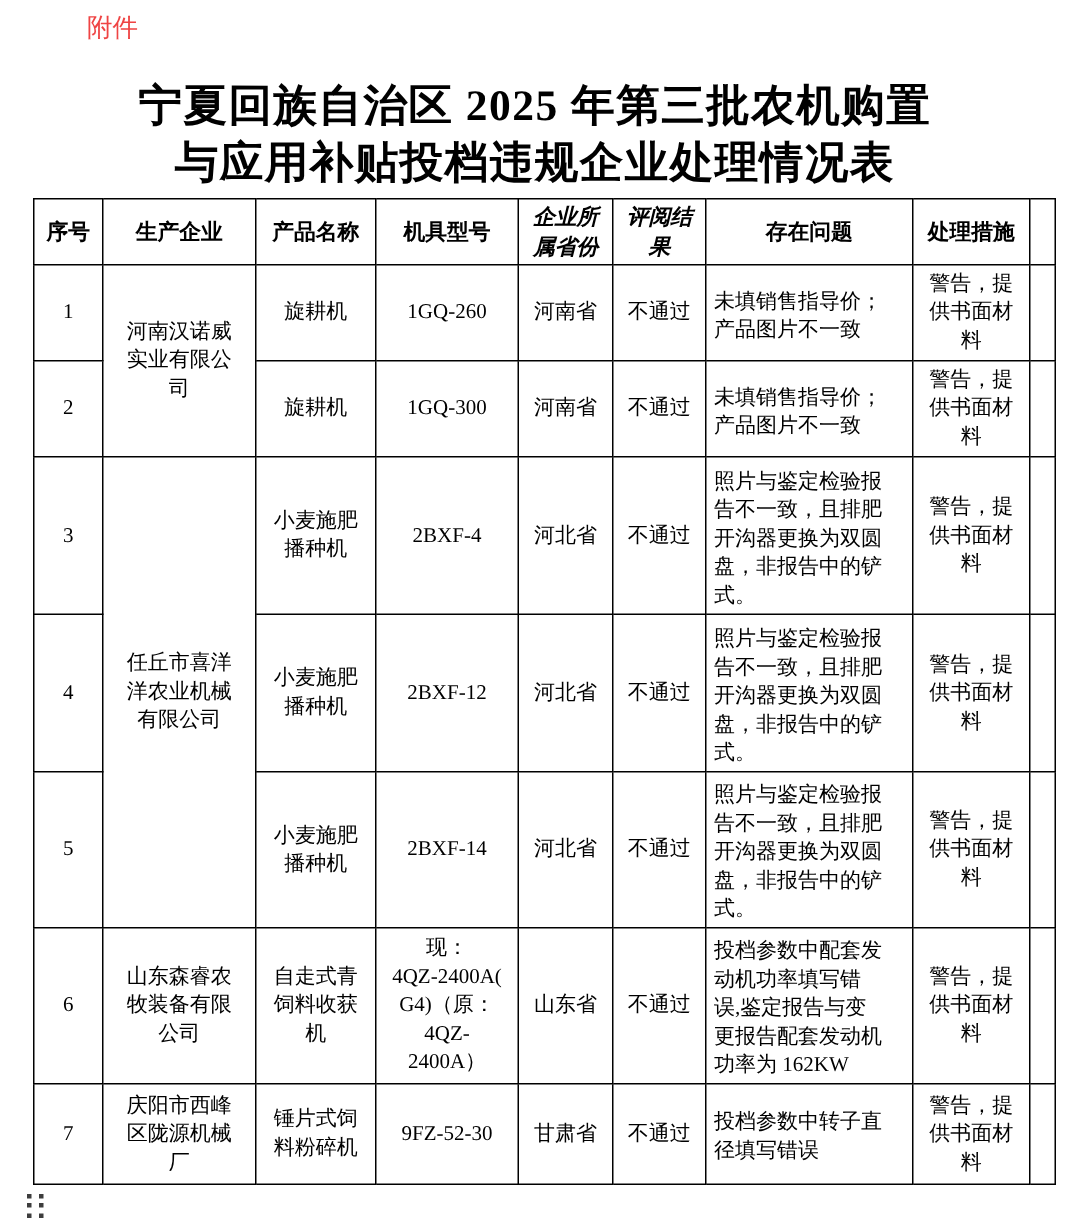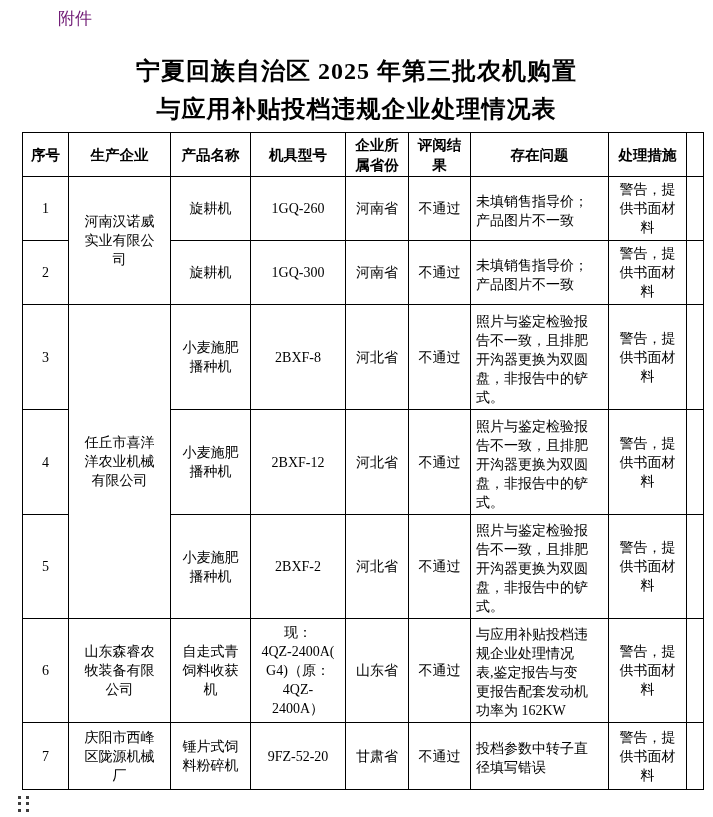--- a/index.html
+++ b/index.html
@@ -6,26 +6,26 @@
   body {
     width:713px; height:817px;
     background:#ffffff;
     color:#000;
     font-family:"Liberation Serif","DejaVu Serif",serif;
     position:relative;
     overflow:hidden;
   }
   .attachment {
     position:absolute; left:58px; top:7px;
-    font-size:17px; color:#701a75;
+    font-size:17px; color:#ef4444;
   }
   .doc-title {
     position:absolute; top:52px; left:0; width:100%;
     text-align:center; font-weight:bold;
-    font-size:24px; line-height:38px; letter-spacing:1px;
+    font-size:29px; line-height:38px; letter-spacing:1px;
   }
   table.report {
     position:absolute; left:22px; top:132px;
     width:681px; border-collapse:collapse; table-layout:fixed;
   }
   .report td, .report th {
     border:1px solid #000;
     vertical-align:middle;
     text-align:center;
     font-size:14px; line-height:19px;
@@ -34,21 +34,21 @@
     overflow:hidden;
     word-break:normal;
   }
   .report th { font-size:14.5px; line-height:20px; font-weight:bold; }
   tr.rh { height:44px; }
   tr.r1, tr.r2 { height:64px; }
   tr.r3, tr.r4 { height:105px; }
   tr.r5 { height:103px; }
   tr.r6 { height:100px; }
   tr.r7 { height:67px; }
-  th.h-province, th.h-result { padding:0 8px; }
+  th.h-province, th.h-result { padding:0 8px;font-style:italic; }
   td.c-company { padding:0 12px; }
   td.c-product { padding:0 8px; }
   td.c-model   { padding:0 7px; white-space:pre-line; }
   td.c-problem { text-align:left; padding:6px 19px 2px 5px; }
   td.c-measure { padding:0 8px; }
   td.c-edge    { padding:0; }
   .corner-dots {
     position:absolute; left:18px; top:796px;
     width:13px; height:17px;
     display:grid; grid-template-columns:repeat(2,1fr); gap:2px 3px;
@@ -107,66 +107,66 @@
     <td class="c-province">河南省</td>
     <td class="c-result">不通过</td>
     <td class="c-problem">未填销售指导价；产品图片不一致</td>
     <td class="c-measure">警告，提供书面材料</td>
     <td class="c-edge"></td>
   </tr>
   <tr class="r3">
     <td class="c-no">3</td>
     <td class="c-company" rowspan="3">任丘市喜洋洋农业机械有限公司</td>
     <td class="c-product">小麦施肥播种机</td>
-    <td class="c-model">2BXF-8</td>
+    <td class="c-model">2BXF-4</td>
     <td class="c-province">河北省</td>
     <td class="c-result">不通过</td>
     <td class="c-problem">照片与鉴定检验报告不一致，且排肥开沟器更换为双圆盘，非报告中的铲式。</td>
     <td class="c-measure">警告，提供书面材料</td>
     <td class="c-edge"></td>
   </tr>
   <tr class="r4">
     <td class="c-no">4</td>
     <td class="c-product">小麦施肥播种机</td>
     <td class="c-model">2BXF-12</td>
     <td class="c-province">河北省</td>
     <td class="c-result">不通过</td>
     <td class="c-problem">照片与鉴定检验报告不一致，且排肥开沟器更换为双圆盘，非报告中的铲式。</td>
     <td class="c-measure">警告，提供书面材料</td>
     <td class="c-edge"></td>
   </tr>
   <tr class="r5">
     <td class="c-no">5</td>
     <td class="c-product">小麦施肥播种机</td>
-    <td class="c-model">2BXF-2</td>
+    <td class="c-model">2BXF-14</td>
     <td class="c-province">河北省</td>
     <td class="c-result">不通过</td>
     <td class="c-problem">照片与鉴定检验报告不一致，且排肥开沟器更换为双圆盘，非报告中的铲式。</td>
     <td class="c-measure">警告，提供书面材料</td>
     <td class="c-edge"></td>
   </tr>
   <tr class="r6">
     <td class="c-no">6</td>
     <td class="c-company">山东森睿农牧装备有限公司</td>
     <td class="c-product">自走式青饲料收获机</td>
     <td class="c-model">现：
 4QZ-2400A(
 G4)（原：
 4QZ-2400A）</td>
     <td class="c-province">山东省</td>
     <td class="c-result">不通过</td>
-    <td class="c-problem">与应用补贴投档违规企业处理情况表,鉴定报告与变更报告配套发动机功率为 162KW</td>
+    <td class="c-problem">投档参数中配套发动机功率填写错误,鉴定报告与变更报告配套发动机功率为 162KW</td>
     <td class="c-measure">警告，提供书面材料</td>
     <td class="c-edge"></td>
   </tr>
   <tr class="r7">
     <td class="c-no">7</td>
     <td class="c-company">庆阳市西峰区陇源机械厂</td>
     <td class="c-product">锤片式饲料粉碎机</td>
-    <td class="c-model">9FZ-52-20</td>
+    <td class="c-model">9FZ-52-30</td>
     <td class="c-province">甘肃省</td>
     <td class="c-result">不通过</td>
     <td class="c-problem">投档参数中转子直径填写错误</td>
     <td class="c-measure">警告，提供书面材料</td>
     <td class="c-edge"></td>
   </tr>
 </tbody>
   </table>
 
 <div class="corner-dots">

